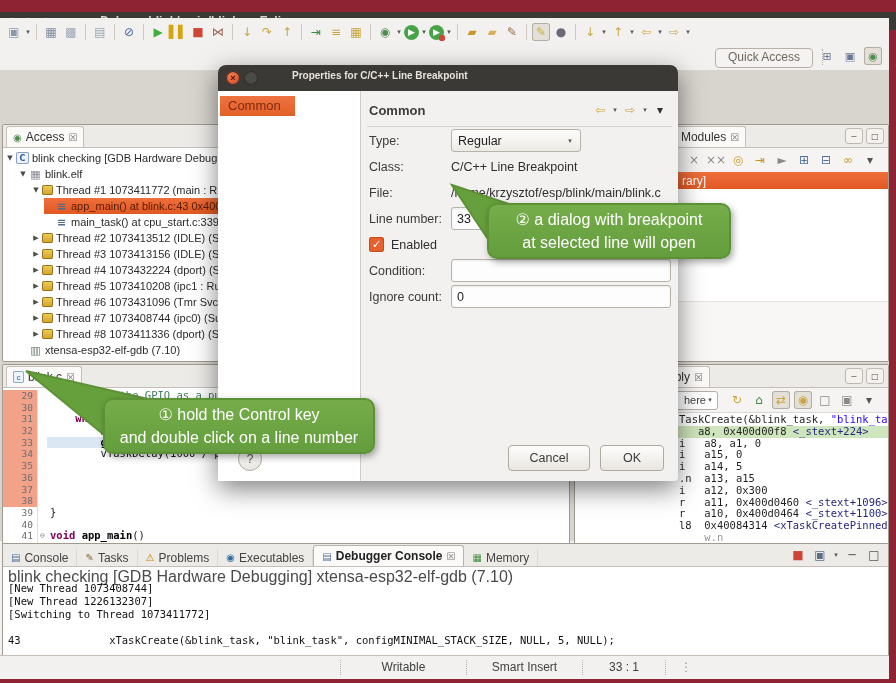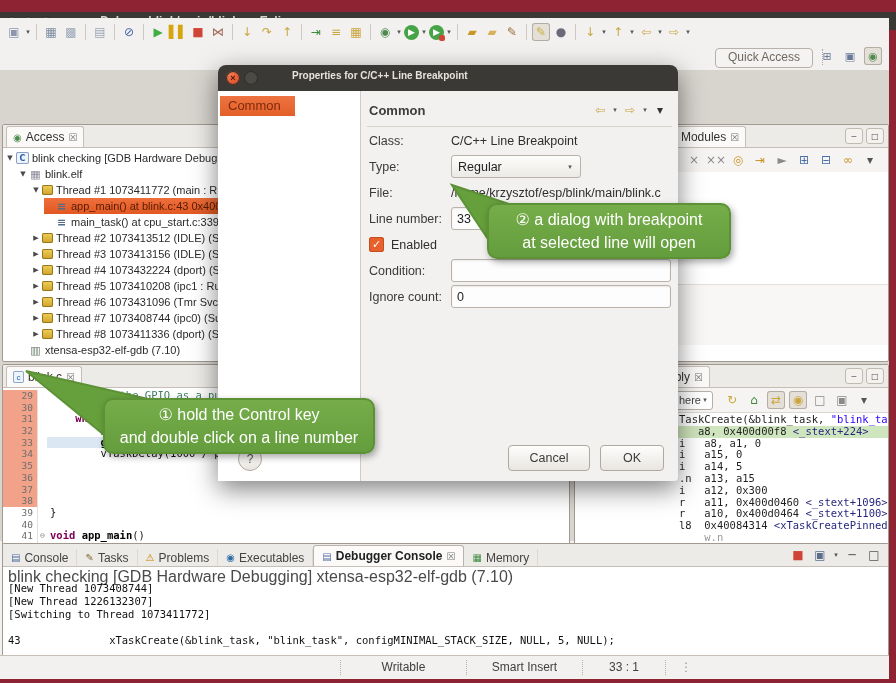--- a/index.html
+++ b/index.html
@@ -63,21 +63,21 @@
   .gut.salmon{background:#f1a288;}
   .fold{width:9px;flex:none;font-size:8px;color:#8a8a8a;border-left:1px solid #e3dfd9;text-align:center;}
   .code{flex:1;white-space:pre;color:#141414;padding-left:3px;overflow:hidden;}
   .code.hlb{background:#dbe7f3;}
   .code.hlg{background:#d6e8cb;}
   .cm{color:#3f7f5f;} .kw{color:#7f0055;font-weight:bold;} .fn{color:#000;font-weight:bold;} .str{color:#2a00ff;}
   .lmark{position:absolute;left:1px;top:0px;width:11px;height:11px;border-radius:50%;background:#8fbf6f;
     color:#1d4fa0;font-size:9px;line-height:11px;text-align:center;font-weight:bold;}
   
   .dis-toolbar{height:24px;display:flex;align-items:center;gap:3px;background:#f6f4f2;padding:0 4px;
-    border-bottom:1px solid #dcd7d0;}
+    border-bottom:1px solid #dcd7d0;justify-content:center;}
   .loc{width:126px;height:17px;border:1px solid #b5afa7;border-radius:3px;background:#fff;display:flex;
     align-items:center;justify-content:flex-end;padding:0 3px;font-size:11px;color:#444;overflow:hidden;}
   .drow{height:11.8px;line-height:11.8px;font-family:"DejaVu Sans Mono",monospace;font-size:10.5px;
     white-space:pre;color:#1f1f1f;padding-left:8px;}
   #disasm-a .drow{padding-left:104px;}
   #disasm-b .drow{height:12.5px;line-height:12.5px;}
   .drow.hl{background:#cfe5bd;}
   .adr{color:#5f7050;} .sym{color:#26267e;} .mut{color:#999;}
   
   .ctabs{display:flex;align-items:flex-end;height:22px;background:#edebe8;border-bottom:1px solid #c5bfb7;}
@@ -347,20 +347,23 @@
             <span class="tbicon" style="color: rgb(138, 138, 138);">×</span>
             <span class="tbicon" style="color: rgb(138, 138, 138);">××</span>
             <span class="tbicon" style="color: rgb(201, 150, 42);">◎</span>
             <span class="tbicon" style="color: rgb(201, 150, 42);">⇥</span>
             <span class="tbicon" style="color: rgb(138, 138, 138);">►</span>
             <span class="tbicon" style="color: rgb(74, 111, 165);">⊞</span>
             <span class="tbicon" style="color: rgb(74, 111, 165);">⊟</span>
             <span class="tbicon" style="color: rgb(201, 150, 42);">∞</span>
             <span class="tbicon" style="color: rgb(85, 85, 85);">▾</span>
           </div>
+        <div class="modrow">
+          <span>rary]</span>
+        </div>
         <div style="height:112px;background:#fff;border-bottom:1px solid #e4e0da;"></div>
         <div style="height:60px;background:#f8f7f5;"></div>
       </div>
 
       <div class="panel" style="left:2px;top:294px;width:566px;height:227px;">
         <div class="phead">
           <div class="ptab">
             <span style="width:11px;height:12px;background:#eef4fb;box-shadow:inset 0 0 0 1px #8aa8c8;color:#2a6aaa;font-size:8px;display:flex;align-items:center;justify-content:center;border-radius:2px;">c</span>
             <span>blink.c</span>
             <span class="tclose">☒</span>
@@ -574,29 +577,29 @@
           <span class="htxt">Common</span>
           <span class="dnav" id="dialog-nav">
               <span class="tbicon" style="color: rgb(202, 165, 61);">⇦</span>
               <span class="dd">▾</span>
               <span class="tbicon" style="color: rgb(202, 165, 61);">⇨</span>
               <span class="dd">▾</span>
               <span class="tbicon" style="color: rgb(51, 51, 51);">▾</span>
             </span>
         </div>
         <div class="frow">
-          <span class="flabel">Class:</span>
-          <span class="fvalue">C/C++ Line Breakpoint</span>
-        </div>
-        <div class="frow">
           <span class="flabel">Type:</span>
           <span class="combo">
             <span>Regular</span>
             <span class="dd">▾</span>
           </span>
+        </div>
+        <div class="frow">
+          <span class="flabel">Class:</span>
+          <span class="fvalue">C/C++ Line Breakpoint</span>
         </div>
         <div class="frow">
           <span class="flabel">File:</span>
           <span class="fvalue">/home/krzysztof/esp/blink/main/blink.c</span>
         </div>
         <div class="frow">
           <span class="flabel">Line number:</span>
           <input class="din" value="33" style="">
         </div>
         <div class="frow">

